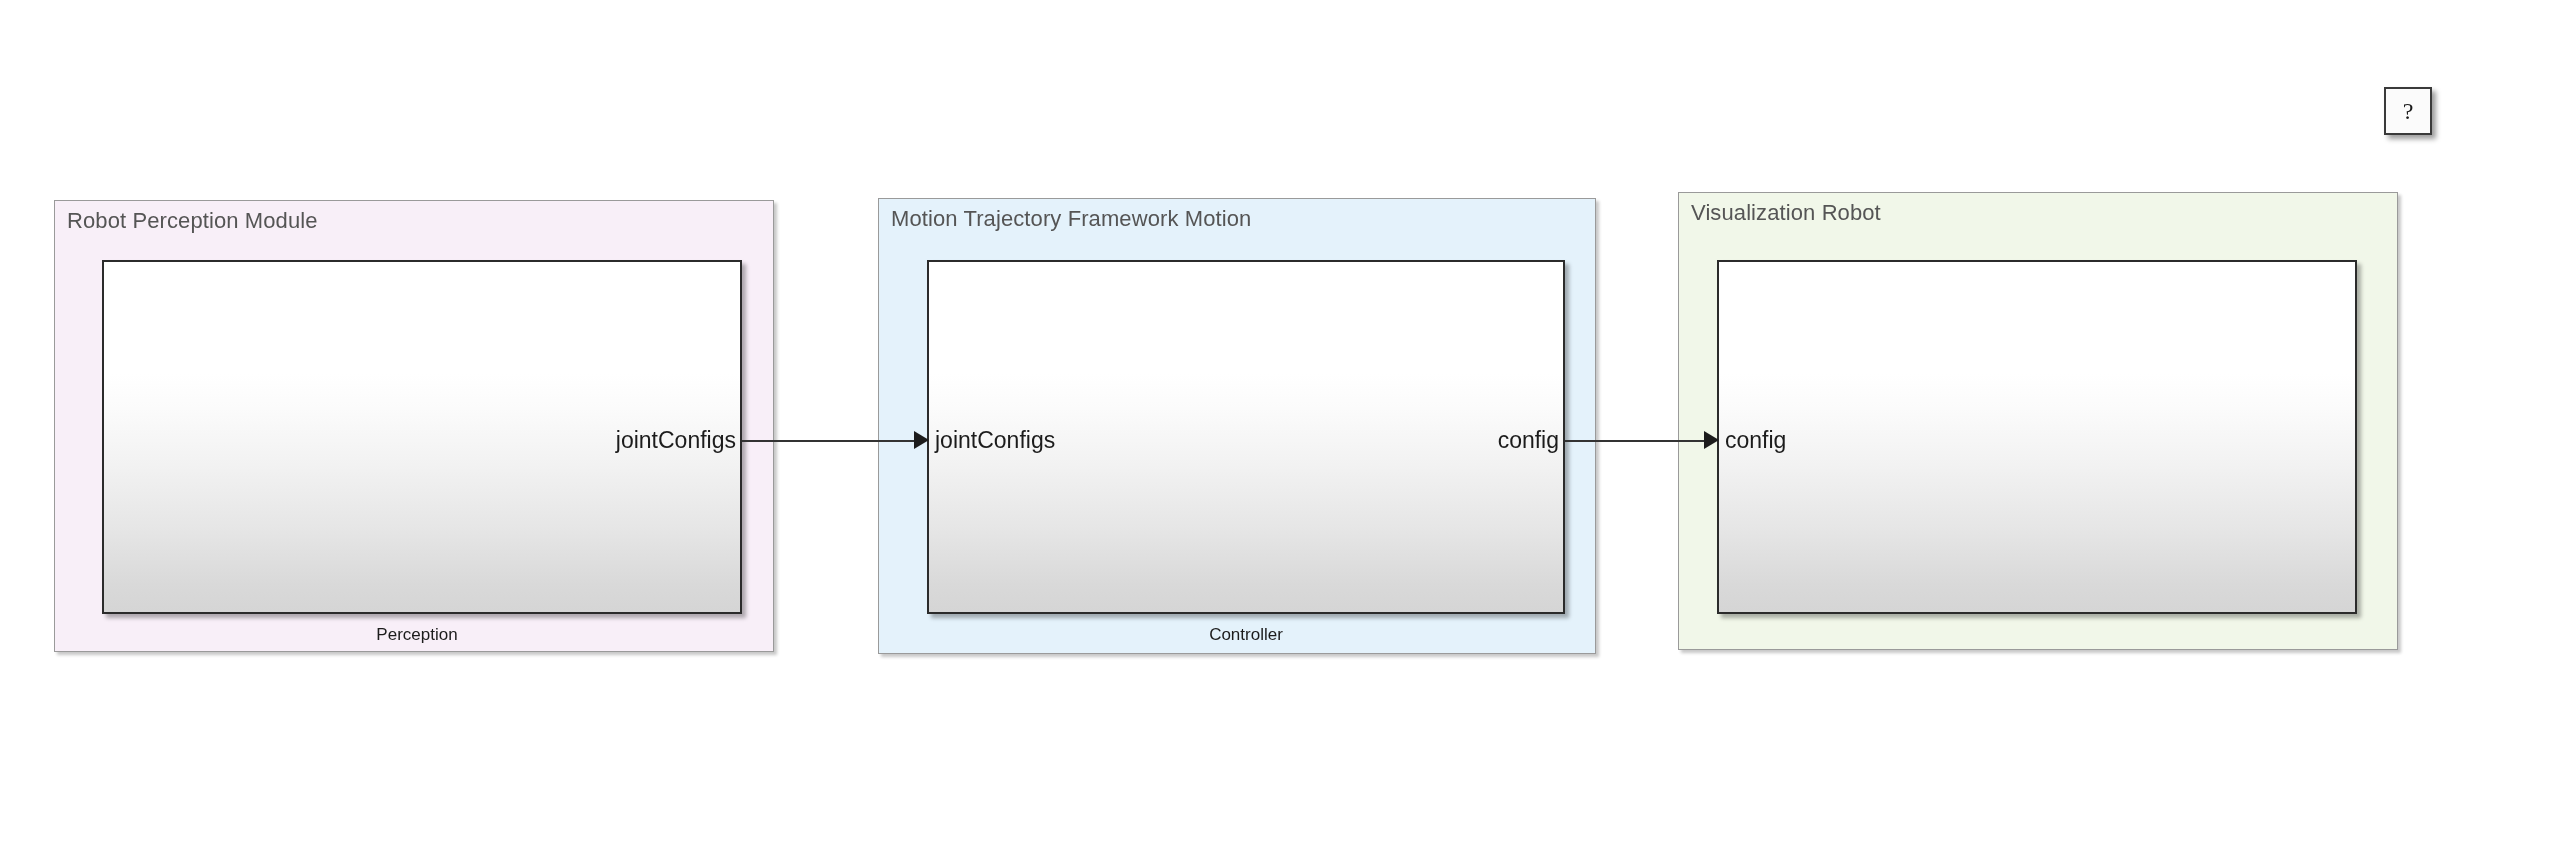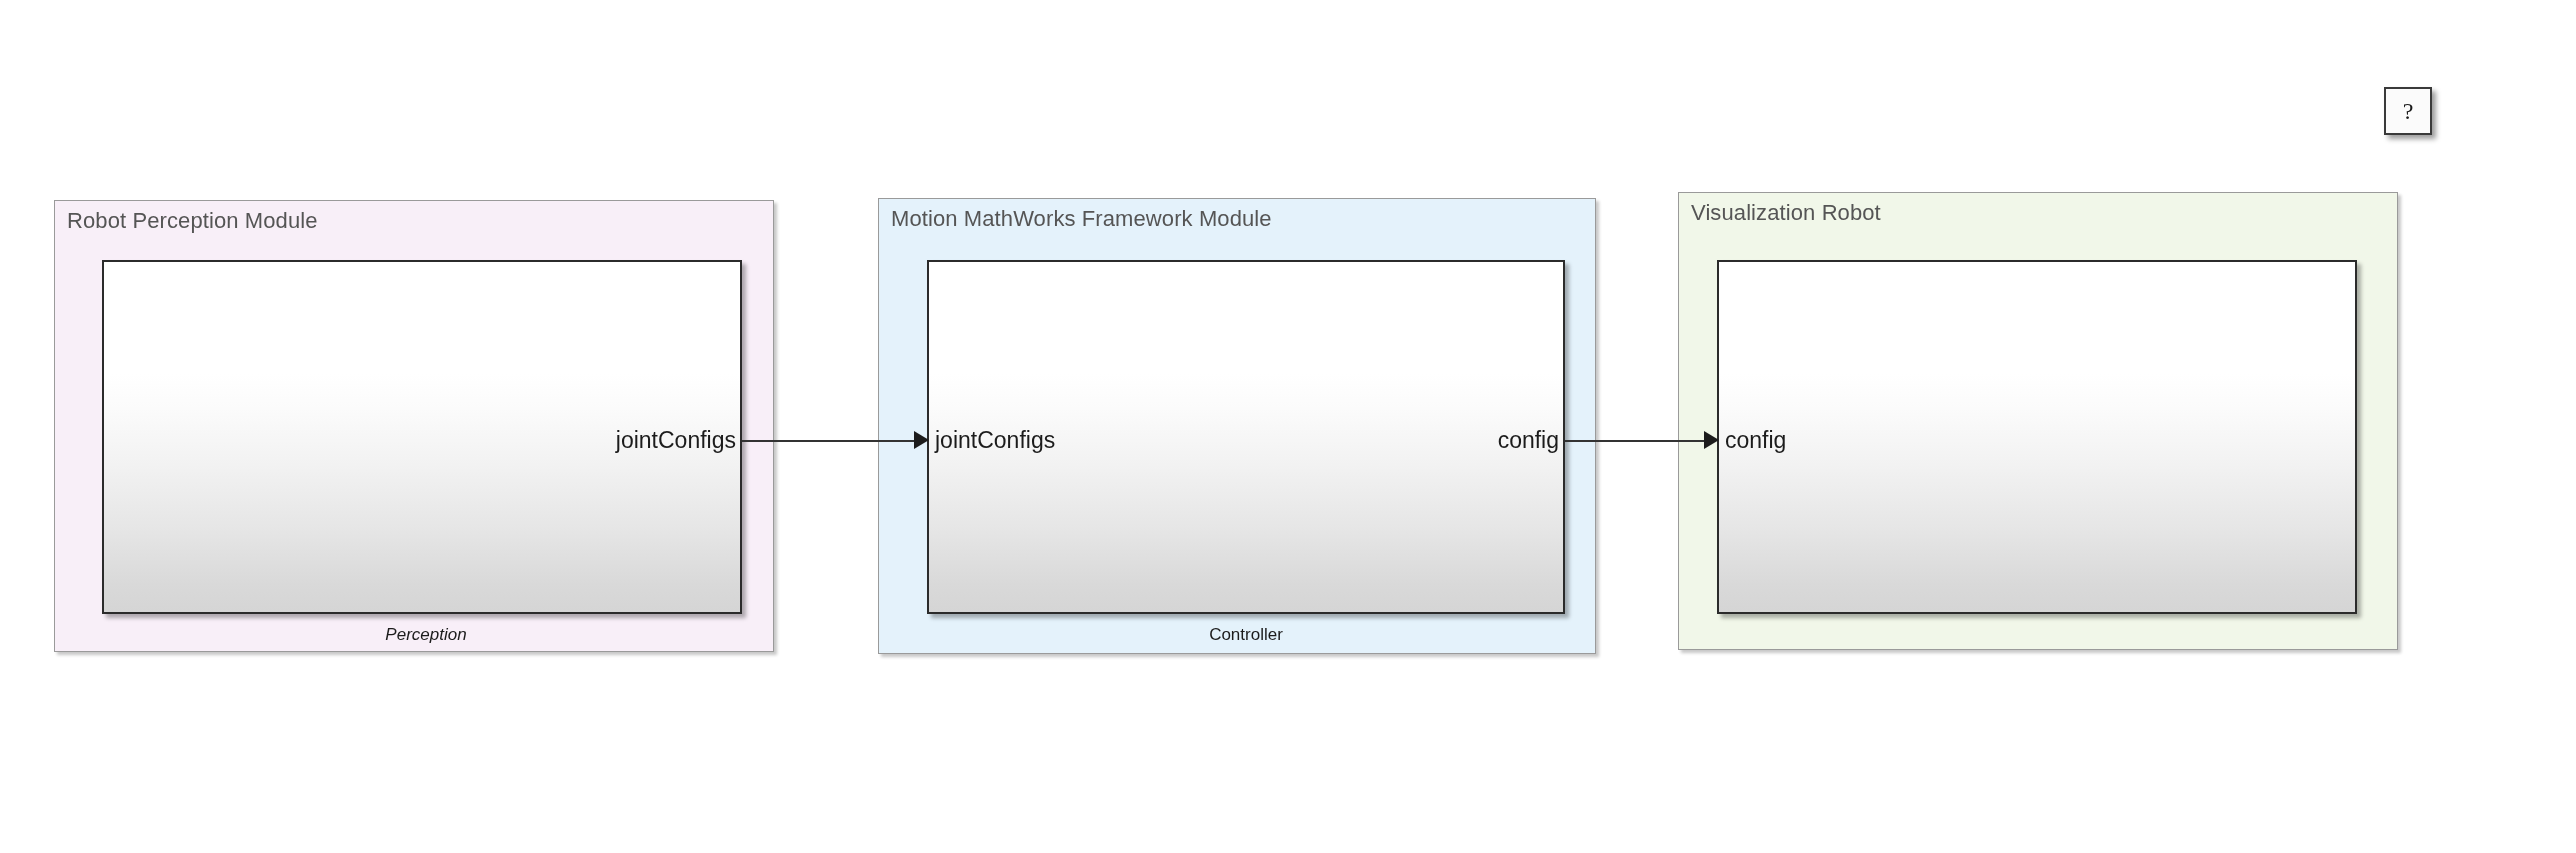--- a/index.html
+++ b/index.html
@@ -121,26 +121,26 @@
   <div class="help-button">
     <span>?</span>
   </div>
 
   <div class="area" style="left:54px; top:200px; width:720px; height:452px; background:#f8eff8;">
     <div class="area-title">Robot Perception Module</div>
   </div>
 
   <div class="block" style="left:102px; top:260px; width:640px; height:354px;"></div>
 
-  <div class="block-label" style="left:106px; top:625px; width:640px;font-style:italic;">Perception</div>
+  <div class="block-label" style="left:97px; top:625px; width:640px;">Perception</div>
 
   <div class="port-label out" style="left:736px; top:440px;">jointConfigs</div>
 
   <div class="area" style="left:878px; top:198px; width:718px; height:456px; background:#e4f2fb;">
-    <div class="area-title">Motion MathWorks Framework Module</div>
+    <div class="area-title">Motion Trajectory Framework Motion</div>
   </div>
 
   <div class="block" style="left:927px; top:260px; width:638px; height:354px;"></div>
 
   <div class="block-label" style="left:927px; top:625px; width:638px;">Controller</div>
 
   <div class="port-label in" style="left:935px; top:440px;">jointConfigs</div>
 
   <div class="port-label out" style="left:1559px; top:440px;">config</div>
 

